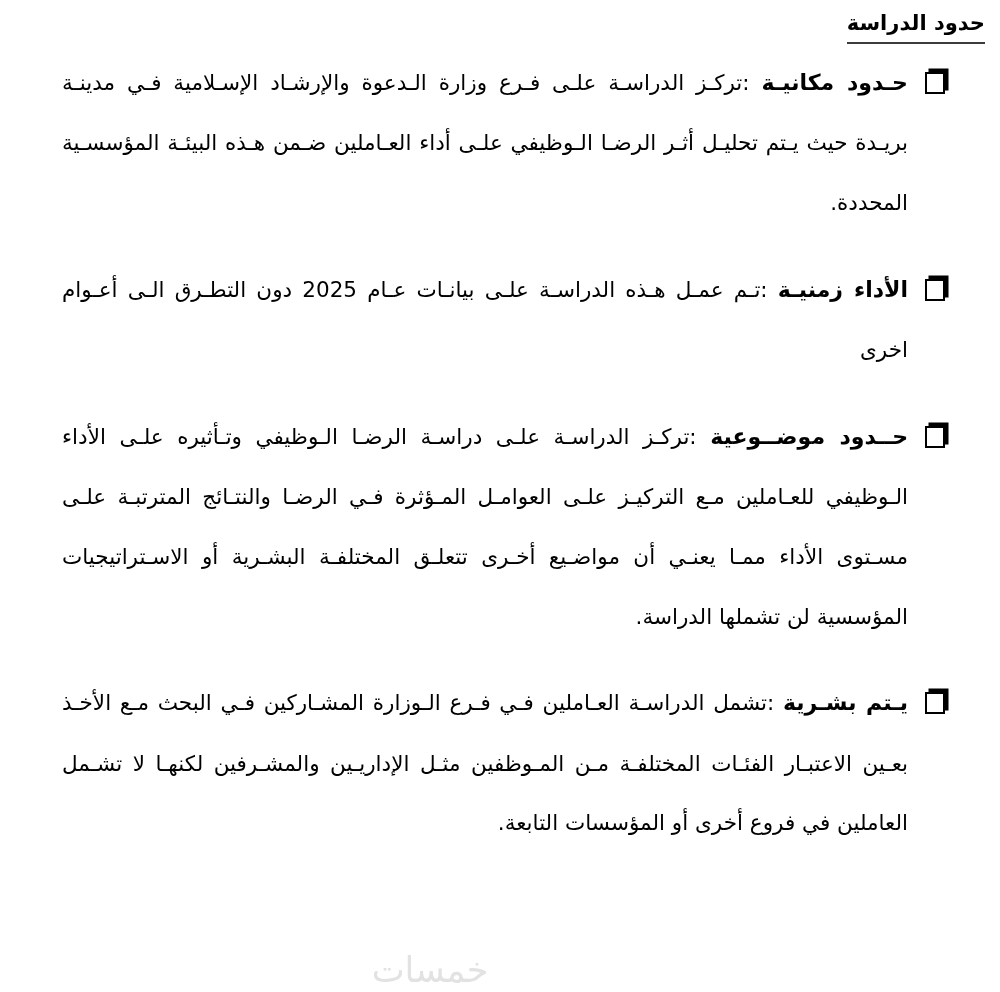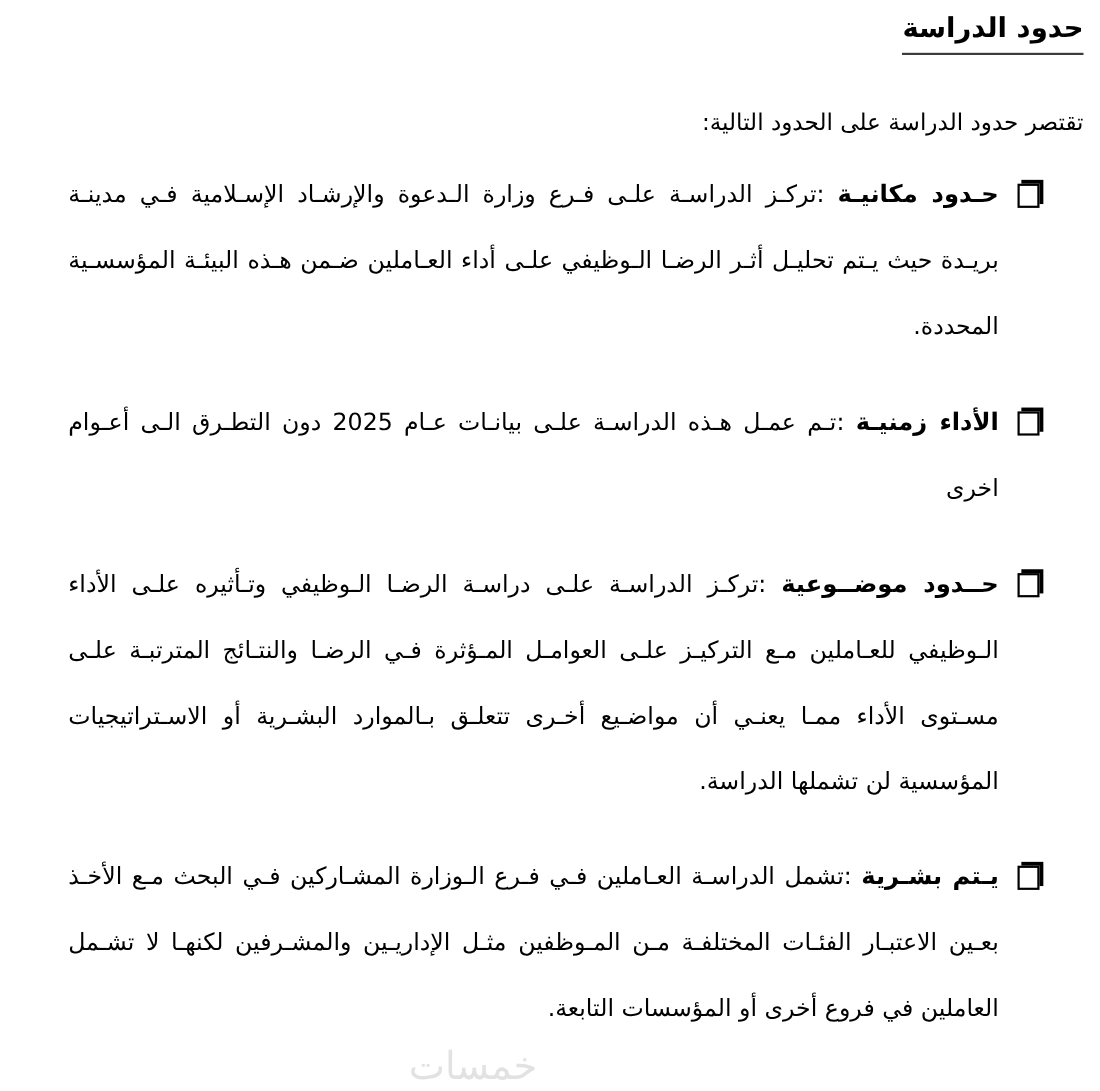--- a/index.html
+++ b/index.html
@@ -16,21 +16,21 @@
     color: #000000;
     font-family: "DejaVu Sans", sans-serif;
     direction: rtl;
     overflow: hidden;
     box-sizing: border-box;
     padding: 10px 15px 0 62px;
   }
   .title {
     display: inline-block;
     margin: 0;
-    font-size: 25px;
+    font-size: 21px;
     font-weight: bold;
     padding-bottom: 5px;
     border-bottom: 2px solid #3c3c3c;
     line-height: 1.3;
   }
   .intro {
     margin: 46px 0 20px 0;
     font-size: 21px;
     text-align: right;
     line-height: 1.5;
@@ -84,21 +84,20 @@
     user-select: none;
   }
 </style>
 </head>
 <body>
 
 <div class="page">
 
   <h1 class="title">حدود الدراسة</h1>
 
-  <p class="intro">تقتصر حدود الدراسة على الحدود التالية:</p>
 
   <div class="items">
 
     <div class="item">
       <span class="marker"></span>
       <p class="item-text">
         <b class="item-label">حـدود مكانيـة</b>
         <span>:تركـز الدراسـة علـى فـرع وزارة الـدعوة والإرشـاد الإسـلامية فـي مدينـة بريـدة حيث يـتم تحليـل أثـر الرضـا الـوظيفي علـى أداء العـاملين ضـمن هـذه البيئـة المؤسسـية المحددة.</span>
       </p>
     </div>
@@ -108,21 +107,21 @@
       <p class="item-text">
         <b class="item-label">الأداء زمنيـة</b>
         <span>:تـم عمـل هـذه الدراسـة علـى بيانـات عـام 2025 دون التطـرق الـى أعـوام اخرى</span>
       </p>
     </div>
 
     <div class="item">
       <span class="marker"></span>
       <p class="item-text">
         <b class="item-label">حــدود موضــوعية</b>
-        <span>:تركـز الدراسـة علـى دراسـة الرضـا الـوظيفي وتـأثيره علـى الأداء الـوظيفي للعـاملين مـع التركيـز علـى العوامـل المـؤثرة فـي الرضـا والنتـائج المترتبـة علـى مسـتوى الأداء ممـا يعنـي أن مواضـيع أخـرى تتعلـق بـالموارد البشـرية أو الاسـتراتيجيات المؤسسية لن تشملها الدراسة.</span>
+        <span>:تركـز الدراسـة علـى دراسـة الرضـا الـوظيفي وتـأثيره علـى الأداء الـوظيفي للعـاملين مـع التركيـز علـى العوامـل المـؤثرة فـي الرضـا والنتـائج المترتبـة علـى مسـتوى الأداء ممـا يعنـي أن مواضـيع أخـرى تتعلـق المختلفـة البشـرية أو الاسـتراتيجيات المؤسسية لن تشملها الدراسة.</span>
       </p>
     </div>
 
     <div class="item">
       <span class="marker"></span>
       <p class="item-text">
         <b class="item-label">يـتم بشـرية</b>
         <span>:تشمل الدراسـة العـاملين فـي فـرع الـوزارة المشـاركين فـي البحث مـع الأخـذ بعـين الاعتبـار الفئـات المختلفـة مـن المـوظفين مثـل الإداريـين والمشـرفين لكنهـا لا تشـمل العاملين في فروع أخرى أو المؤسسات التابعة.</span>
       </p>
     </div>

